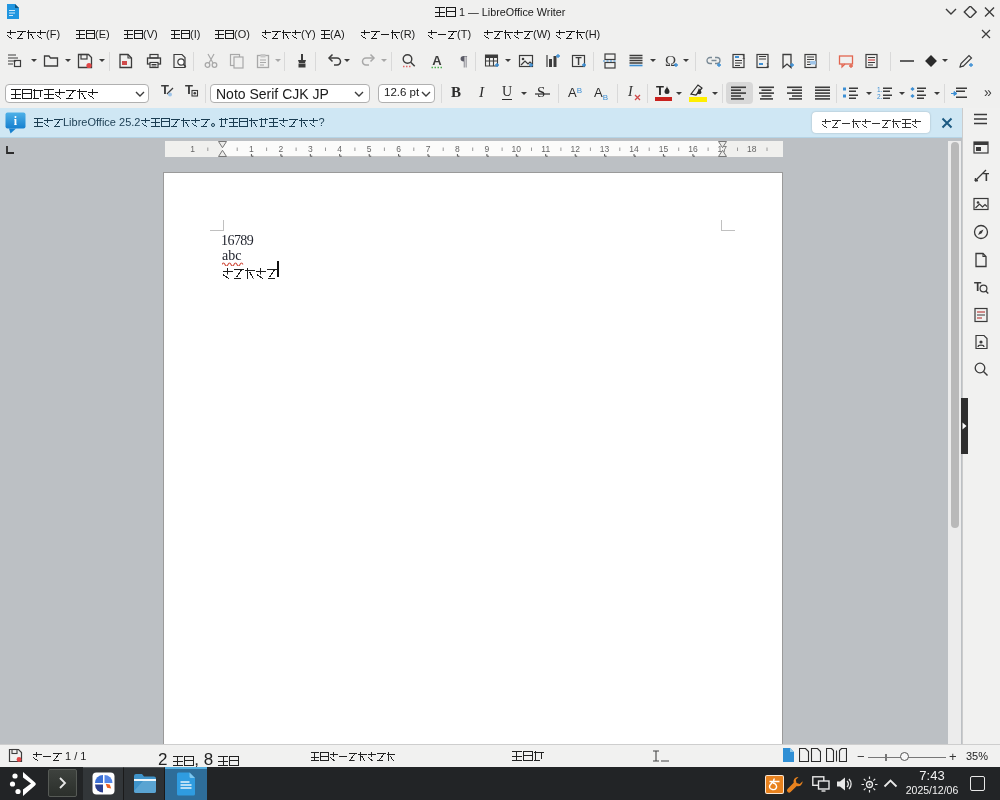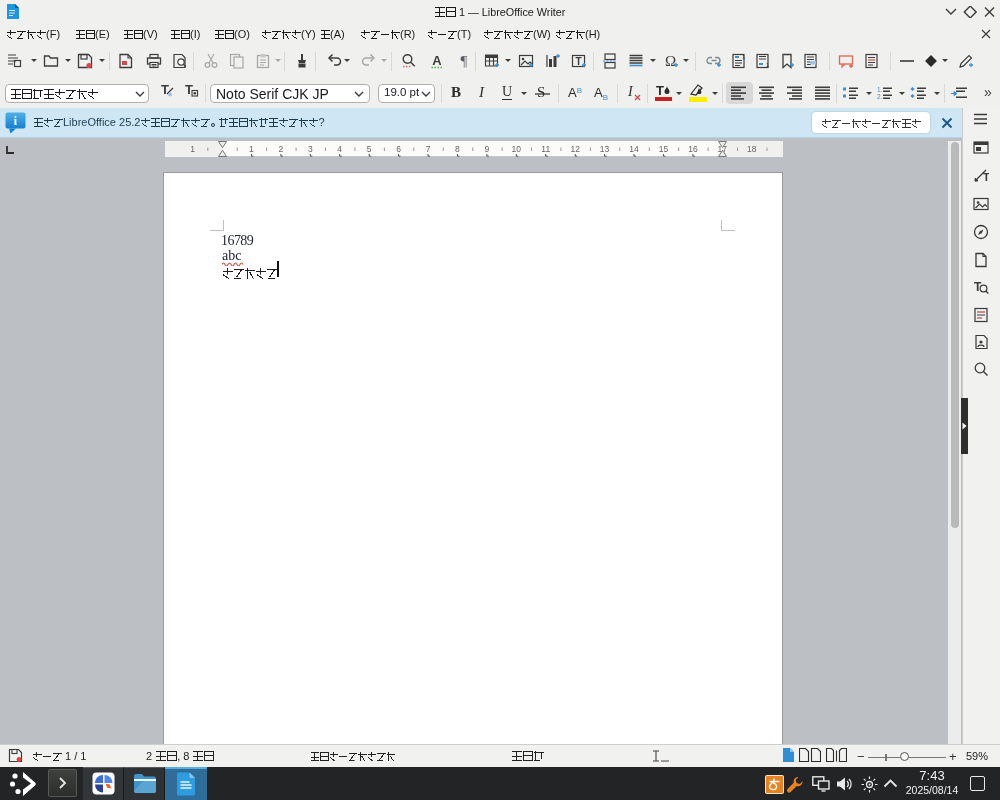--- a/index.html
+++ b/index.html
@@ -238,21 +238,21 @@
       <rect x="9" y="8.5" width="5.5" height="5.5" fill="none" stroke="#3c3c3c" stroke-width="1.1"></rect>
       <circle cx="11.8" cy="11.3" r="1.3" fill="#3c3c3c"></circle>
     </svg>
 <div class="sep2" style="left:205px"></div>
 <div class="combo" style="left:210px;top:84px;width:160px"></div>
 <div class="ab" style="left:216px;top:86px;font-size:14px;color:#1a1a1a">Noto Serif CJK JP</div>
 <svg class="ic" style="left:354px;top:91px" width="10" height="6" viewBox="0 0 10 6">
       <path d="M1 1 l4 4 l4 -4" fill="none" stroke="#3c3c3c" stroke-width="1.4"></path>
     </svg>
 <div class="combo" style="left:378px;top:84px;width:57px"></div>
-<div class="ab" style="left:384px;top:86px;font-size:11.5px;color:#1a1a1a">19.0 pt</div>
+<div class="ab" style="left:384px;top:86px;font-size:11.5px;color:#1a1a1a">12.6 pt</div>
 <svg class="ic" style="left:421px;top:91px" width="10" height="6" viewBox="0 0 10 6">
       <path d="M1 1 l4 4 l4 -4" fill="none" stroke="#3c3c3c" stroke-width="1.4"></path>
     </svg>
 <div class="sep2" style="left:441px"></div>
 <div class="ab" style="left:451px;top:84px;font-size:15px;font-weight:bold;color:#2b2b2b;font-family:Liberation Serif">B</div>
 <div class="ab" style="left:479px;top:84px;font-size:15px;font-style:italic;color:#2b2b2b;font-family:Liberation Serif">I</div>
 <div class="ab" style="left:502px;top:84px;font-size:14px;color:#2b2b2b;font-family:Liberation Serif;border-bottom:1.2px solid #2b2b2b;line-height:15px">U</div>
 <div class="arr" style="left:521px;top:92px"></div>
 <div class="ab" style="left:537px;top:84px;font-size:15px;color:#2b2b2b;font-family:Liberation Serif">S</div>
 <svg class="ic" style="left:535px;top:92.5px" width="15" height="2" viewBox="0 0 15 2">
@@ -499,21 +499,21 @@
 <svg class="ic" style="left:962px;top:422px;z-index:6" width="5" height="8" viewBox="0 0 5 8">
       <path d="M0.5 0.5 L4.5 4 L0.5 7.5 z" fill="#fff"></path>
     </svg>
 <div class="ab" style="left:0;top:744px;width:1000px;height:23px;background:#f1f1f0;border-top:1px solid #cecece"></div>
 <svg class="ic" style="left:8px;top:748px" width="15" height="15" viewBox="0 0 15 15">
       <path d="M1.5 1.5 h9 l3 3 v9 h-12 z" fill="none" stroke="#3c3c3c" stroke-width="1.2"></path>
       <rect x="4" y="1.5" width="5" height="4" fill="none" stroke="#3c3c3c" stroke-width="1.1"></rect>
       <circle cx="11" cy="11.5" r="2.4" fill="#e04646"></circle>
     </svg>
 <div class="ab jw10" style="left:32px;top:750px;font-size:11px;color:#222"><i class="g k1 "></i><i class="g d "></i><i class="g k2 "></i> 1 / 1</div>
-<div class="ab" style="left:146px;top:750px;font-size:11px;color:#222">2 <i class="g a "></i><i class="g b "></i>, 8 <i class="g a "></i><i class="g b "></i></div>
+<div class="ab" style="left:158px;top:750px;font-size:17px;color:#222">2 <i class="g a "></i><i class="g b "></i>, 8 <i class="g a "></i><i class="g b "></i></div>
 <div class="ab jw95" style="left:310px;top:750px;font-size:11px;color:#222"><i class="g a "></i><i class="g b "></i><i class="g k1 "></i><i class="g d "></i><i class="g k2 "></i><i class="g k3 "></i><i class="g k1 "></i><i class="g k2 "></i><i class="g k3 "></i></div>
 <div class="ab" style="left:511px;top:750px;font-size:11px;color:#222"><i class="g a "></i><i class="g b "></i><i class="g c "></i></div>
 <svg class="ic" style="left:652px;top:750px" width="20" height="13" viewBox="0 0 20 13">
       <path d="M1 1 h6 M4 1 v10 M1 11 h6 M9 11 h8" stroke="#444" stroke-width="1.1" fill="none"></path>
     </svg>
 <svg class="ic" style="left:783px;top:748px" width="11" height="14" viewBox="0 0 11 14">
       <path d="M0 0 h7 l4 4 v10 h-11 z" fill="#2f8fd5"></path>
       <path d="M7 0 l4 4 h-4 z" fill="#8cc6ea"></path>
     </svg>
 <svg class="ic" style="left:799px;top:748px" width="22" height="14" viewBox="0 0 22 14">
@@ -523,21 +523,21 @@
 <svg class="ic" style="left:826px;top:748px" width="21" height="14" viewBox="0 0 21 14">
       <path d="M0.5 0.5 h5 l2 2 v11 h-7 z" fill="none" stroke="#2b2b2b" stroke-width="1.1"></path>
       <path d="M20.5 0.5 h-5 l-2 2 v11 h7 z" fill="none" stroke="#2b2b2b" stroke-width="1.1"></path>
       <path d="M10.5 2.5 v11" stroke="#2b2b2b" stroke-width="1.1"></path>
     </svg>
 <div class="ab" style="left:857px;top:749px;font-size:13px;color:#333">−</div>
 <div class="ab" style="left:868px;top:756.5px;width:78px;height:1.5px;background:#777"></div>
 <div class="ab" style="left:885px;top:753.5px;width:1.5px;height:7px;background:#777"></div>
 <div class="ab" style="left:900px;top:752px;width:9px;height:9px;border:1.4px solid #555;border-radius:50%;background:#f8f8f8"></div>
 <div class="ab" style="left:949px;top:749px;font-size:13px;color:#333">+</div>
-<div class="ab" style="left:966px;top:750px;font-size:11px;color:#222">59%</div>
+<div class="ab" style="left:966px;top:750px;font-size:11px;color:#222">35%</div>
 <div class="ab" style="left:0;top:767px;width:1000px;height:33px;background:#222426"></div>
 <svg class="ic" style="left:8px;top:770px" width="38" height="28" viewBox="0 0 38 28">
 <circle cx="7" cy="6" r="2.6" fill="#fff"></circle>
       <circle cx="4.5" cy="14" r="2.6" fill="#fff"></circle>
       <circle cx="10" cy="21.5" r="2.6" fill="#fff"></circle>
 <path d="M15 2 L27 12.5 a1.8 1.8 0 0 1 0 3 L15 26 l-0 -6.5 l8 -6 l-8 -6 z" fill="#fff"></path>
     </svg>
 <div class="ab" style="left:48px;top:769px;width:29px;height:28px;background:linear-gradient(#3e423e,#2b2f2b);border:1px solid #565a56;border-radius:2px"></div>
 <svg class="ic" style="left:58px;top:776px" width="9" height="14" viewBox="0 0 9 14">
       <path d="M2 2 l5 5 l-5 5" fill="none" stroke="#e8e8e8" stroke-width="1.8"></path>
@@ -581,14 +581,14 @@
 <svg class="ic" style="left:861px;top:776px" width="17" height="17" viewBox="0 0 17 17">
 <circle cx="8.5" cy="8.5" r="3" fill="none" stroke="#e8e8e8" stroke-width="1.3"></circle>
       <circle cx="8.5" cy="8.5" r="1" fill="#e8e8e8"></circle>
 <g stroke="#e8e8e8" stroke-width="1.2">
         <path d="M8.5 0.5 v2.5 M8.5 14 v2.5 M0.5 8.5 h2.5 M14 8.5 h2.5 M2.8 2.8 l1.8 1.8 M12.4 12.4 l1.8 1.8 M14.2 2.8 l-1.8 1.8 M4.6 12.4 l-1.8 1.8"></path>
       </g>
     </svg>
 <svg class="ic" style="left:883px;top:779px" width="15" height="9" viewBox="0 0 15 9">
       <path d="M1.5 7.5 L7.5 1.5 L13.5 7.5" fill="none" stroke="#e8e8e8" stroke-width="1.8"></path>
     </svg>
-<div class="ab" style="left:904px;top:769px;width:56px;text-align:center;font-size:13px;color:#f2f2f2;line-height:14px">7:43<br><span style="font-size:10.5px">2025/08/14</span></div>
+<div class="ab" style="left:904px;top:769px;width:56px;text-align:center;font-size:13px;color:#f2f2f2;line-height:14px">7:43<br><span style="font-size:10.5px">2025/12/06</span></div>
 <div class="ab" style="left:970px;top:776px;width:15px;height:15px;border:1.6px solid #e8e8e8;border-radius:2px"></div>
 </div>
 </body></html>

